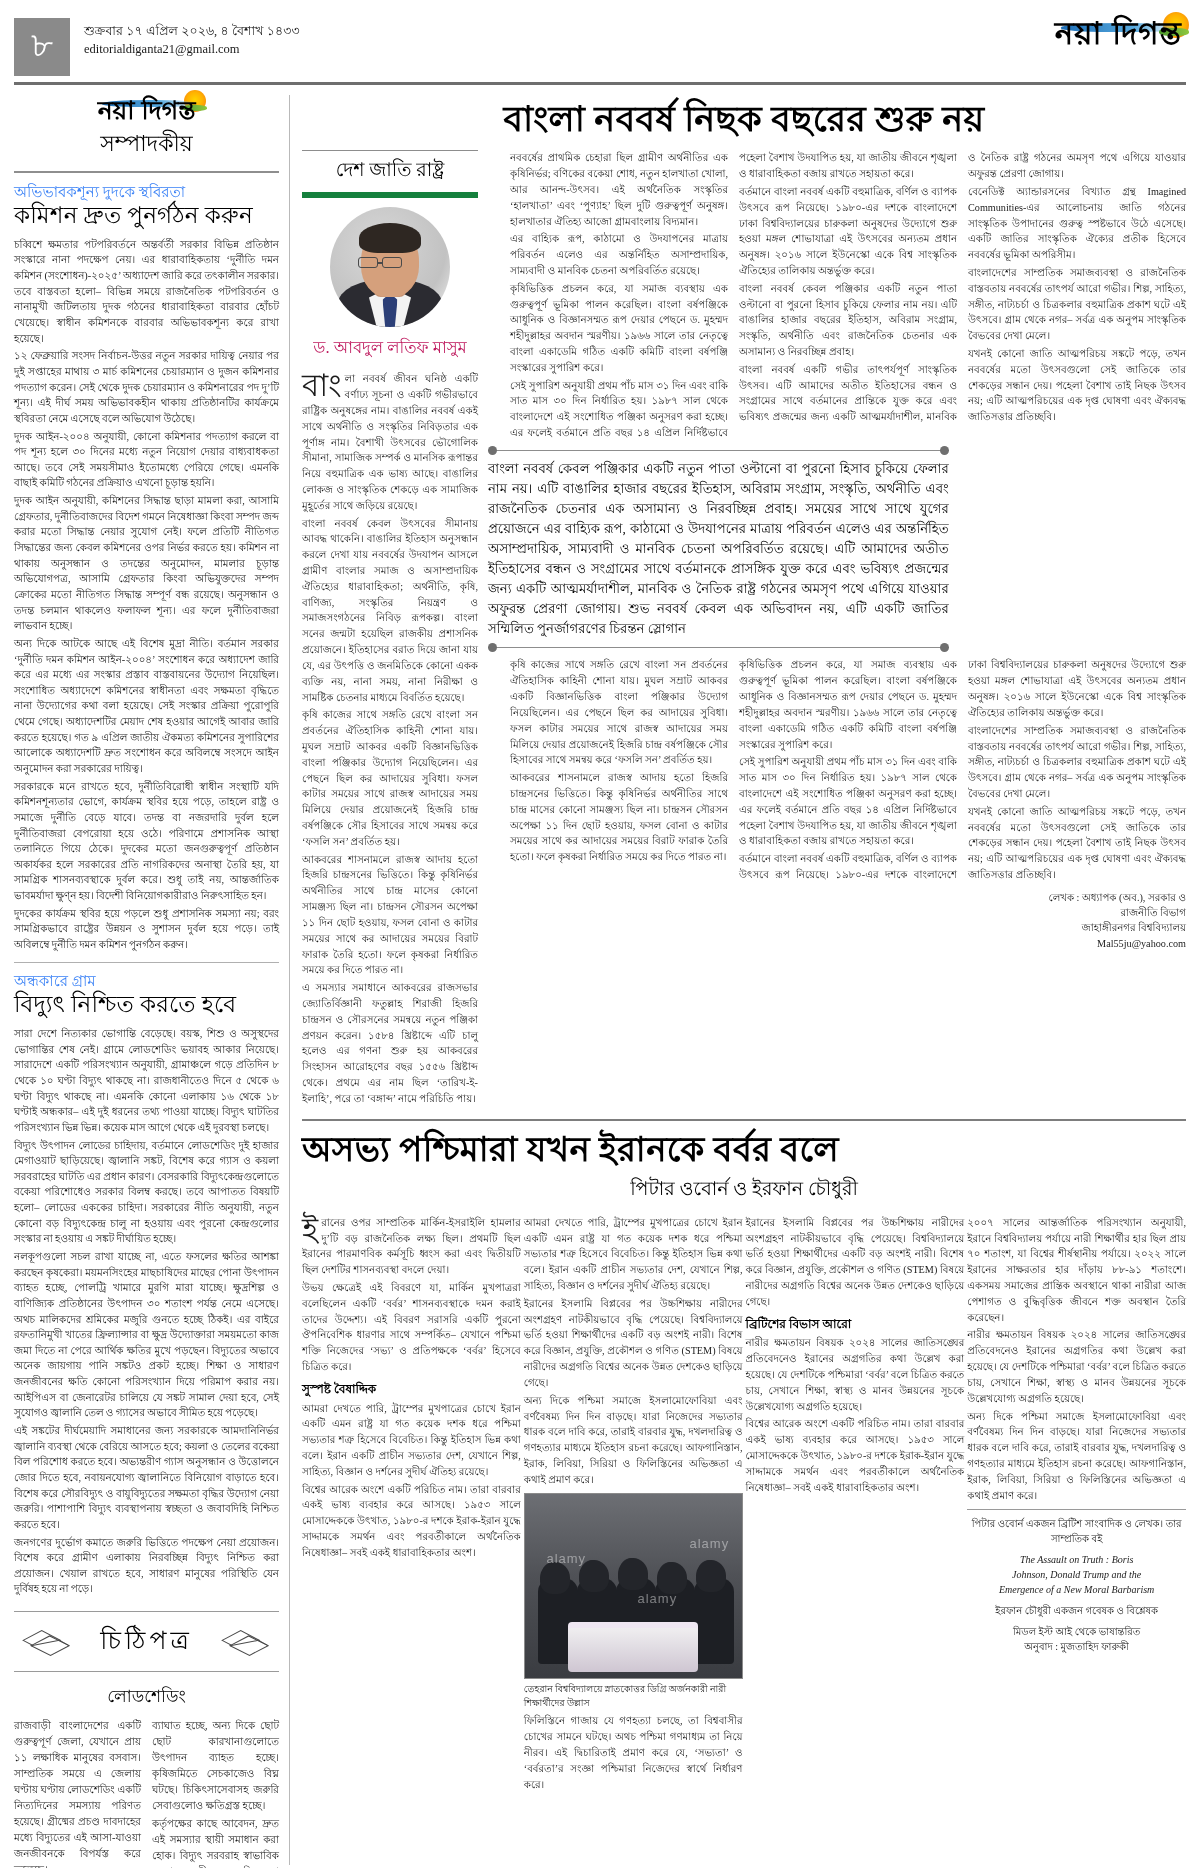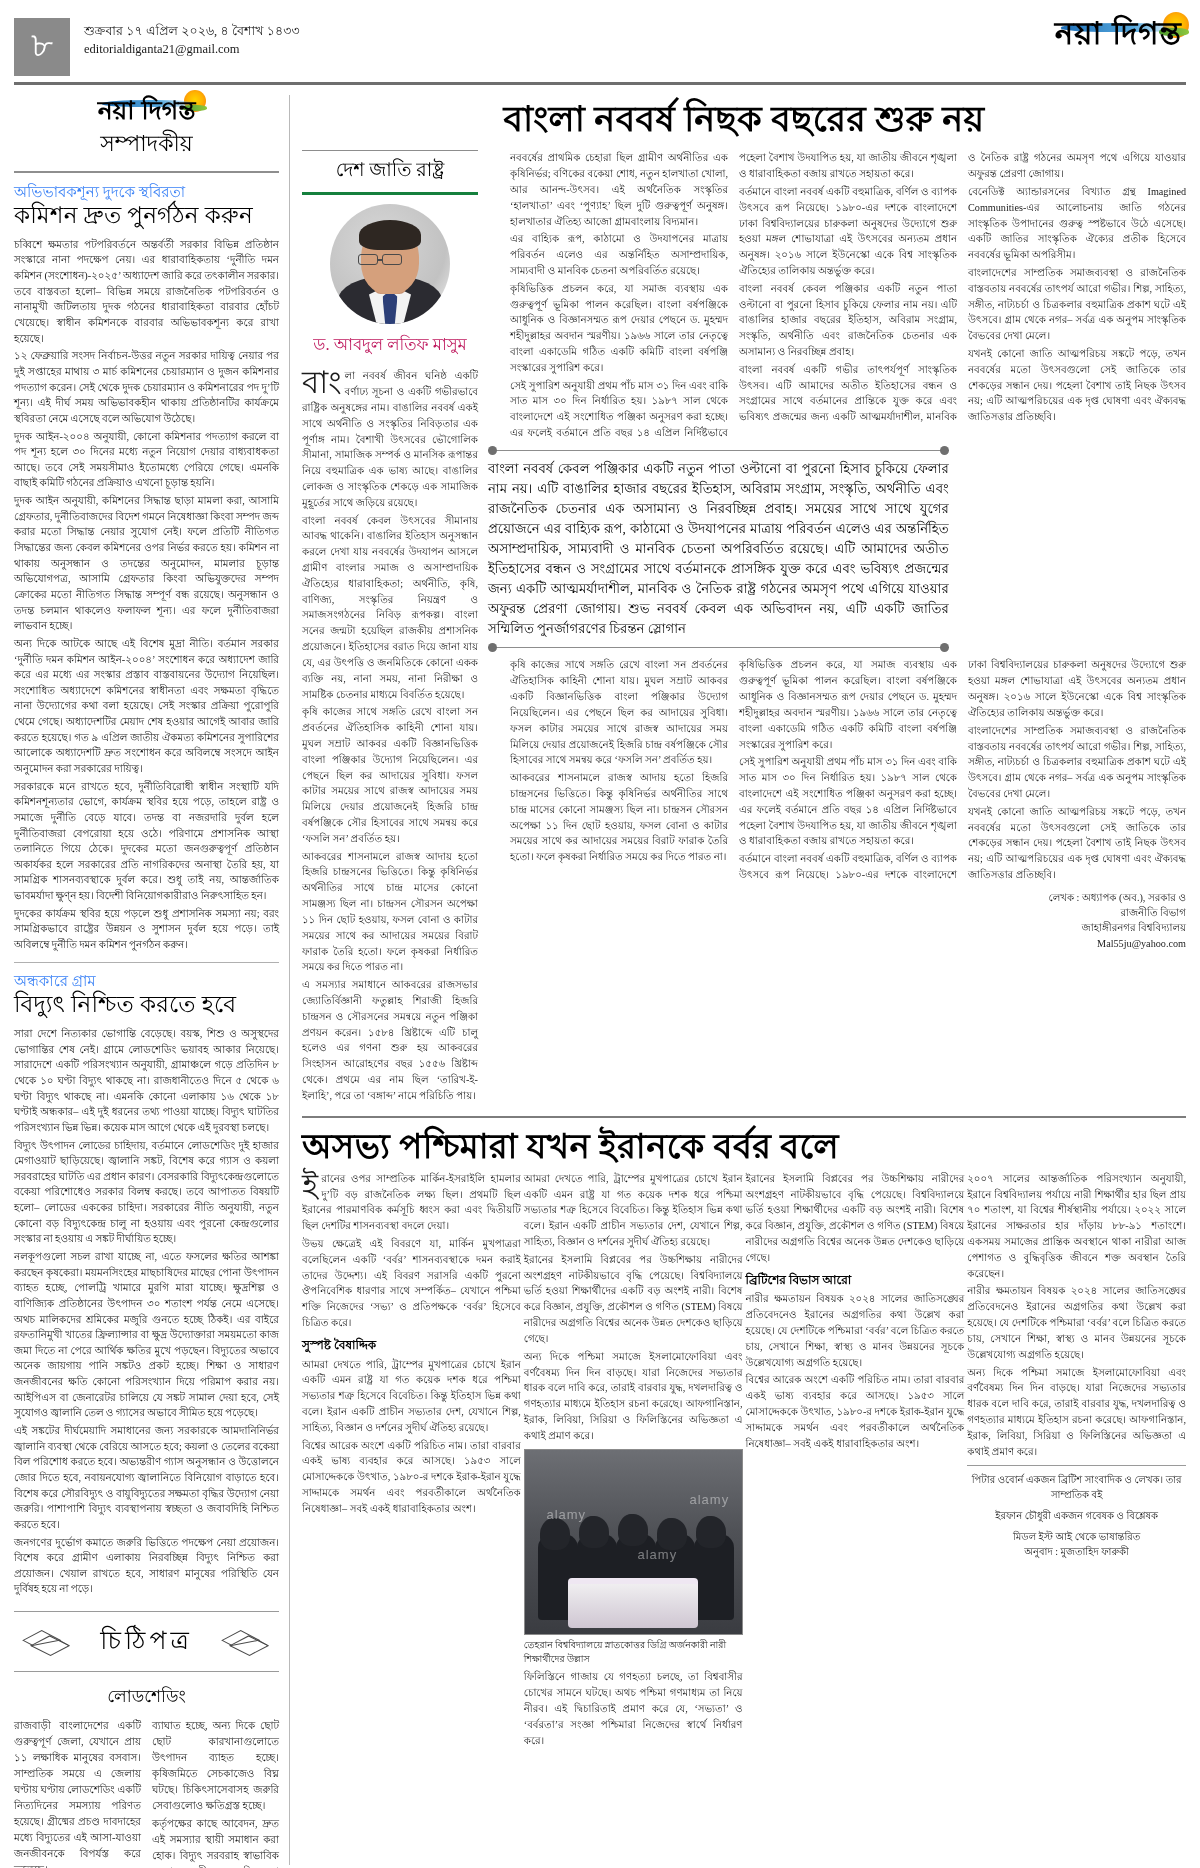--- a/index.html
+++ b/index.html
@@ -171,21 +171,21 @@
     margin: 4px 0 10px 0;
     color: #000;
     letter-spacing: .4px;
   }
   .art1-grid { display: flex; gap: 10px; }
   .author-block {
     width: 176px; flex: 0 0 176px;
   }
   .colname-wrap {
     border-top: 1px solid #8d8d8d;
-    border-bottom: 3px solid #15803d;
+    border-bottom: 6px solid #15803d;
     padding: 4px 0 5px 0;
     text-align: center;
     margin-bottom: 9px;
   }
   .colname { font-size: 19px; color: #000; }
   .author-photo {
     width: 120px; height: 120px; border-radius: 50%;
     margin: 0 auto; position: relative; overflow: hidden;
     background: radial-gradient(circle at 42% 34%, #d8d8d8 0%, #c2c2c2 62%, #ffffff 100%);
   }
@@ -490,20 +490,21 @@
           <div>রাজনীতি বিভাগ</div>
           <div>জাহাঙ্গীরনগর বিশ্ববিদ্যালয়</div>
           <div>Mal55ju@yahoo.com</div>
         </div>
       </div>
     </div>
 
     <div class="sep-rule"></div>
 
     <h2 class="art2-headline">অসভ্য পশ্চিমারা যখন ইরানকে বর্বর বলে</h2>
+    <div class="art2-byline">পিটার ওবোর্ন ও ইরফান চৌধুরী</div>
 
     <div class="art2-grid">
 
       <div class="art2-col">
         <p class="dropcap">ইরানের ওপর সাম্প্রতিক মার্কিন-ইসরাইলি হামলার দু’টি বড় রাজনৈতিক লক্ষ্য ছিল। প্রথমটি ছিল ইরানের পারমাণবিক কর্মসূচি ধ্বংস করা এবং দ্বিতীয়টি ছিল দেশটির শাসনব্যবস্থা বদলে দেয়া।</p>
         <p>উভয় ক্ষেত্রেই এই বিবরণে যা, মার্কিন মুখপাত্ররা বলেছিলেন একটি ‘বর্বর’ শাসনব্যবস্থাকে দমন করাই তাদের উদ্দেশ্য। এই বিবরণ সরাসরি একটি পুরনো ঔপনিবেশিক ধারণার সাথে সম্পর্কিত– যেখানে পশ্চিমা শক্তি নিজেদের ‘সভ্য’ ও প্রতিপক্ষকে ‘বর্বর’ হিসেবে চিত্রিত করে।</p>
         <div class="subhead">সুস্পষ্ট বৈষাদ্দিক</div>
         <p>আমরা দেখতে পারি, ট্রাম্পের মুখপাত্রের চোখে ইরান একটি এমন রাষ্ট্র যা গত কয়েক দশক ধরে পশ্চিমা সভ্যতার শত্রু হিসেবে বিবেচিত। কিন্তু ইতিহাস ভিন্ন কথা বলে। ইরান একটি প্রাচীন সভ্যতার দেশ, যেখানে শিল্প, সাহিত্য, বিজ্ঞান ও দর্শনের সুদীর্ঘ ঐতিহ্য রয়েছে।</p>
         <p>বিশ্বের আরেক অংশে একটি পরিচিত নাম। তারা বারবার একই ভাষ্য ব্যবহার করে আসছে। ১৯৫৩ সালে মোসাদ্দেককে উৎখাত, ১৯৮০-র দশকে ইরাক-ইরান যুদ্ধে সাদ্দামকে সমর্থন এবং পরবর্তীকালে অর্থনৈতিক নিষেধাজ্ঞা– সবই একই ধারাবাহিকতার অংশ।</p>
       </div>
@@ -550,20 +551,25 @@
       </div>
 
       <div class="art2-col">
         <p>২০০৭ সালের আন্তর্জাতিক পরিসংখ্যান অনুযায়ী, ইরানে বিশ্ববিদ্যালয় পর্যায়ে নারী শিক্ষার্থীর হার ছিল প্রায় ৭০ শতাংশ, যা বিশ্বের শীর্ষস্থানীয় পর্যায়ে। ২০২২ সালে ইরানের সাক্ষরতার হার দাঁড়ায় ৮৮-৯১ শতাংশে। একসময় সমাজের প্রান্তিক অবস্থানে থাকা নারীরা আজ পেশাগত ও বুদ্ধিবৃত্তিক জীবনে শক্ত অবস্থান তৈরি করেছেন।</p>
         <p>নারীর ক্ষমতায়ন বিষয়ক ২০২৪ সালের জাতিসঙ্ঘের প্রতিবেদনেও ইরানের অগ্রগতির কথা উল্লেখ করা হয়েছে। যে দেশটিকে পশ্চিমারা ‘বর্বর’ বলে চিত্রিত করতে চায়, সেখানে শিক্ষা, স্বাস্থ্য ও মানব উন্নয়নের সূচকে উল্লেখযোগ্য অগ্রগতি হয়েছে।</p>
         <p>অন্য দিকে পশ্চিমা সমাজে ইসলামোফোবিয়া এবং বর্ণবৈষম্য দিন দিন বাড়ছে। যারা নিজেদের সভ্যতার ধারক বলে দাবি করে, তারাই বারবার যুদ্ধ, দখলদারিত্ব ও গণহত্যার মাধ্যমে ইতিহাস রচনা করেছে। আফগানিস্তান, ইরাক, লিবিয়া, সিরিয়া ও ফিলিস্তিনের অভিজ্ঞতা এ কথাই প্রমাণ করে।</p>
         <div class="credit-rule"></div>
         <div class="bookref nonital">
           <div>পিটার ওবোর্ন একজন ব্রিটিশ সাংবাদিক ও লেখক। তার সাম্প্রতিক বই</div>
         </div>
+        <div class="bookref">
+          <div>The Assault on Truth : Boris</div>
+          <div>Johnson, Donald Trump and the</div>
+          <div>Emergence of a New Moral Barbarism</div>
+        </div>
         <div class="bookref nonital">
           <div>ইরফান চৌধুরী একজন গবেষক ও বিশ্লেষক</div>
         </div>
         <div class="bookref nonital">
           <div>মিডল ইস্ট আই থেকে ভাষান্তরিত</div>
           <div>অনুবাদ : মুজতাহিদ ফারুকী</div>
         </div>
       </div>
     </div>
   </div>

